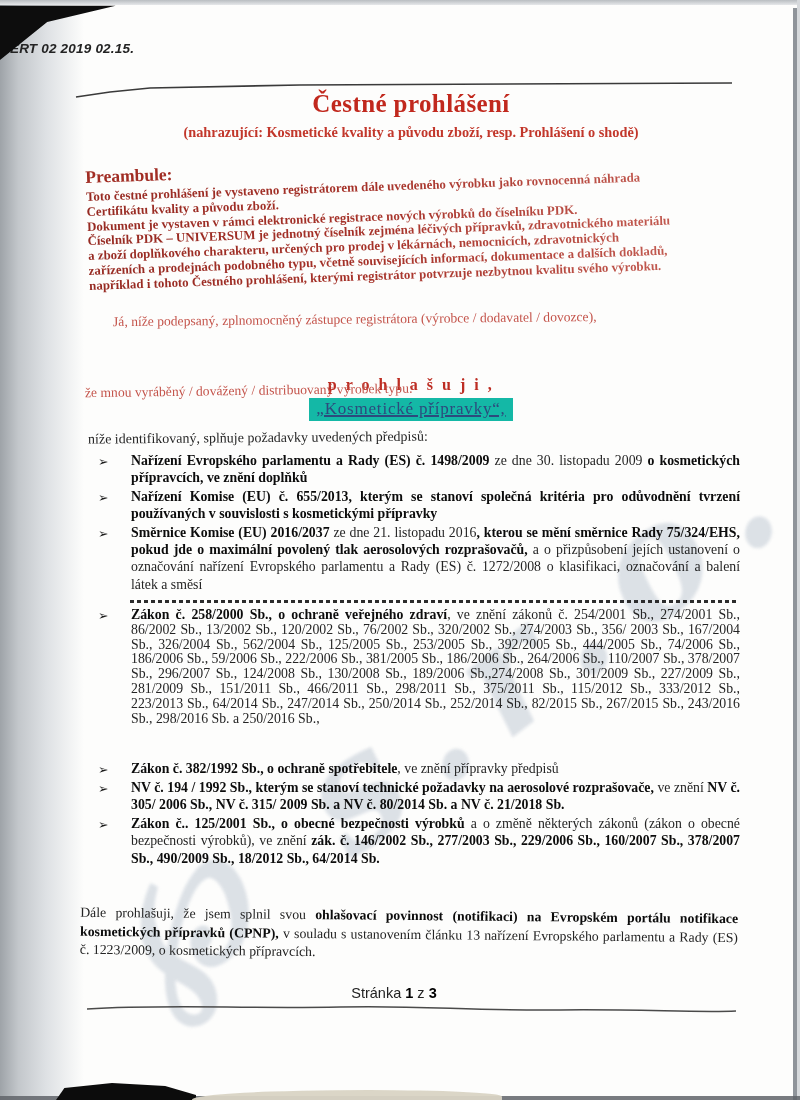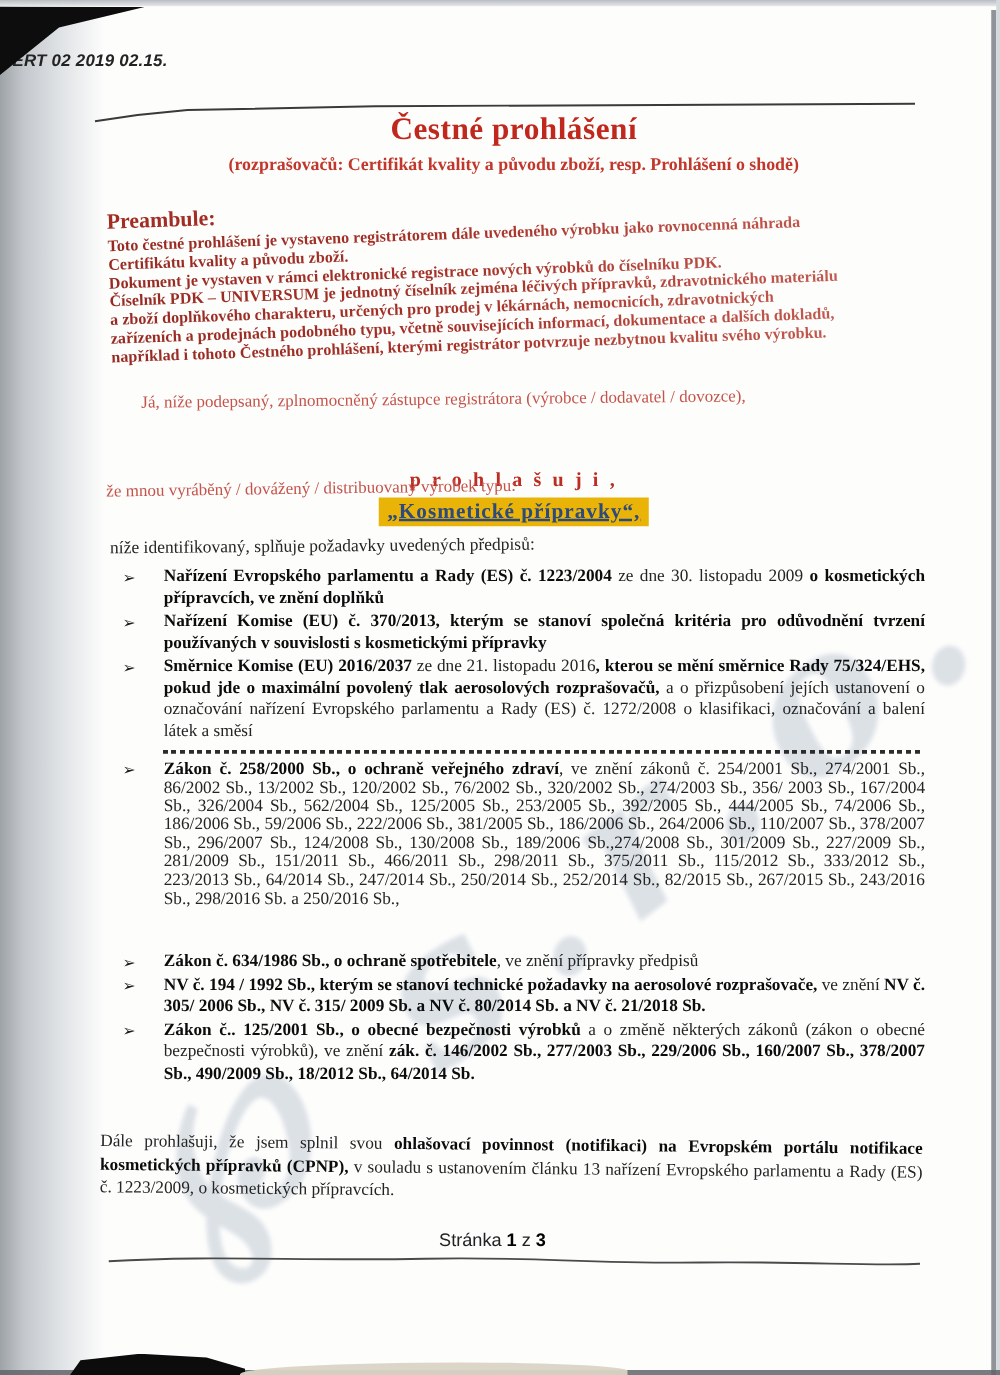--- a/index.html
+++ b/index.html
@@ -50,22 +50,22 @@
     .preamble-line{
       background:linear-gradient(90deg,#962a22 0%,#a53128 40%,#cb675d 100%);
       -webkit-background-clip:text;background-clip:text;color:transparent;}
   }
 
   .intro{top:311px;left:113px;width:600px;font-size:13.6px;color:#c4544b;transform:rotate(-.6deg);}
   .verb{top:347px;left:85px;width:652px;text-align:center;
     font-size:16px;font-weight:700;color:#bd2d23;letter-spacing:2.5px;margin-top:29px;}
   .type-intro{top:381px;left:85px;width:600px;font-size:13.6px;color:#c4544b;transform:rotate(-.8deg);}
   .product-line{top:398px;left:85px;width:652px;text-align:center;}
-  .product{display:inline-block;background:#eab308;color:#2d4a7d;
-    font-size:17px;font-weight:700;letter-spacing:.8px;padding:1px 7px 2px;
+  .product{display:inline-block;background:#14b8a6;color:#2d4a7d;
+    font-size:17px;font-weight:400;letter-spacing:.8px;padding:1px 7px 2px;
     text-decoration:underline;text-decoration-thickness:1.5px;}
   .req-intro{top:429px;left:88px;width:600px;font-size:14px;color:#262626;transform:rotate(-.5deg);}
 
   ul.reglist{list-style:none;margin:0;padding:0;}
   ul.reglist li{position:relative;padding-left:46px;text-align:justify;
     font-size:13.8px;color:#242424;}
   .list1{top:452px;left:85px;width:655px;}
   .list1 li{line-height:17.4px;margin-bottom:1px;}
   .law-main{top:608px;left:85px;width:655px;}
   .law-main li{line-height:14.8px;}
@@ -101,21 +101,21 @@
 
   <div class="watermark"><span>℘</span> <span>s.r.o.</span></div>
 
   <svg class="rule" viewBox="0 0 800 1100">
     <path d="M76,97 L110,92 L150,88 L300,85 L732,83" fill="none" stroke="#3a3a3a" stroke-width="1.6"></path>
     <path d="M87,1009 C170,1004 240,1009 340,1007 C420,1005 470,1011 560,1010 C640,1009 700,1013 736,1011" fill="none" stroke="#4a4a4a" stroke-width="1.5"></path>
   </svg>
 
   <div class="blk doc-code">CERT 02 2019 02.15.</div>
   <div class="blk title">Čestné prohlášení</div>
-  <div class="blk subtitle">(rozprašovačů: Certifikát kvality a původu zboží, resp. Prohlášení o shodě)</div>
+  <div class="blk subtitle">(nahrazující: Kosmetické kvality a původu zboží, resp. Prohlášení o shodě)</div>
 
   <div class="blk preamble">
     <div class="preamble-heading">Preambule:</div>
     <div class="preamble-line">Toto čestné prohlášení je vystaveno registrátorem dále uvedeného výrobku jako rovnocenná náhrada</div>
     <div class="preamble-line">Certifikátu kvality a původu zboží.</div>
     <div class="preamble-line">Dokument je vystaven v rámci elektronické registrace nových výrobků do číselníku PDK.</div>
     <div class="preamble-line">Číselník PDK – UNIVERSUM je jednotný číselník zejména léčivých přípravků, zdravotnického materiálu</div>
     <div class="preamble-line">a zboží doplňkového charakteru, určených pro prodej v lékárnách, nemocnicích, zdravotnických</div>
     <div class="preamble-line">zařízeních a prodejnách podobného typu, včetně souvisejících informací, dokumentace a dalších dokladů,</div>
     <div class="preamble-line">například i tohoto Čestného prohlášení, kterými registrátor potvrzuje nezbytnou kvalitu svého výrobku.</div>
@@ -123,33 +123,33 @@
 
   <div class="blk intro">Já, níže podepsaný, zplnomocněný zástupce registrátora (výrobce / dodavatel / dovozce),</div>
   <div class="blk verb">p r o h l a š u j i ,</div>
   <div class="blk type-intro">že mnou vyráběný / dovážený / distribuovaný výrobek typu:</div>
   <div class="blk product-line">
     <span class="product">„Kosmetické přípravky“,</span>
   </div>
   <div class="blk req-intro">níže identifikovaný, splňuje požadavky uvedených předpisů:</div>
 
   <ul class="blk reglist list1">
-    <li><span class="marker">➢</span><span><span class="sb">Nařízení Evropského parlamentu a Rady (ES) č. 1223/2004 </span><span>ze dne 30. listopadu 2009 </span><span class="sb">o kosmetických přípravcích, ve znění doplňků</span></span></li>
-    <li><span class="marker">➢</span><span><span class="sb">Nařízení Komise (EU) č. 370/2013, kterým se stanoví společná kritéria pro odůvodnění tvrzení používaných v souvislosti s kosmetickými přípravky</span></span></li>
+    <li><span class="marker">➢</span><span><span class="sb">Nařízení Evropského parlamentu a Rady (ES) č. 1498/2009 </span><span>ze dne 30. listopadu 2009 </span><span class="sb">o kosmetických přípravcích, ve znění doplňků</span></span></li>
+    <li><span class="marker">➢</span><span><span class="sb">Nařízení Komise (EU) č. 655/2013, kterým se stanoví společná kritéria pro odůvodnění tvrzení používaných v souvislosti s kosmetickými přípravky</span></span></li>
     <li><span class="marker">➢</span><span><span class="sb">Směrnice Komise (EU) 2016/2037 </span><span>ze dne 21. listopadu 2016</span><span class="sb">, kterou se mění směrnice Rady 75/324/EHS, pokud jde o maximální povolený tlak aerosolových rozprašovačů,</span><span> a o přizpůsobení jejích ustanovení o označování nařízení Evropského parlamentu a Rady (ES) č. 1272/2008 o klasifikaci, označování a balení látek a směsí</span></span></li>
   </ul>
 
   <div class="blk dashes"></div>
 
   <ul class="blk reglist law-main">
     <li><span class="marker">➢</span><span><span class="sb">Zákon č. 258/2000 Sb., o ochraně veřejného zdraví</span><span>, ve znění zákonů č. 254/2001 Sb., 274/2001 Sb., 86/2002 Sb., 13/2002 Sb., 120/2002 Sb., 76/2002 Sb., 320/2002 Sb., 274/2003 Sb., 356/ 2003 Sb., 167/2004 Sb., 326/2004 Sb., 562/2004 Sb., 125/2005 Sb., 253/2005 Sb., 392/2005 Sb., 444/2005 Sb., 74/2006 Sb., 186/2006 Sb., 59/2006 Sb., 222/2006 Sb., 381/2005 Sb., 186/2006 Sb., 264/2006 Sb., 110/2007 Sb., 378/2007 Sb., 296/2007 Sb., 124/2008 Sb., 130/2008 Sb., 189/2006 Sb.,274/2008 Sb., 301/2009 Sb., 227/2009 Sb., 281/2009 Sb., 151/2011 Sb., 466/2011 Sb., 298/2011 Sb., 375/2011 Sb., 115/2012 Sb., 333/2012 Sb., 223/2013 Sb., 64/2014 Sb., 247/2014 Sb., 250/2014 Sb., 252/2014 Sb., 82/2015 Sb., 267/2015 Sb., 243/2016 Sb., 298/2016 Sb. a 250/2016 Sb.,</span></span></li>
   </ul>
 
   <ul class="blk reglist list3">
-    <li><span class="marker">➢</span><span><span class="sb">Zákon č. 634/1986 Sb., o ochraně spotřebitele</span><span>, ve znění přípravky předpisů</span></span></li>
+    <li><span class="marker">➢</span><span><span class="sb">Zákon č. 382/1992 Sb., o ochraně spotřebitele</span><span>, ve znění přípravky předpisů</span></span></li>
     <li><span class="marker">➢</span><span><span class="sb">NV č. 194 / 1992 Sb., kterým se stanoví technické požadavky na aerosolové rozprašovače,</span><span> ve znění </span><span class="sb">NV č. 305/ 2006 Sb., NV č. 315/ 2009 Sb. a NV č. 80/2014 Sb. a NV č. 21/2018 Sb.</span></span></li>
     <li><span class="marker">➢</span><span><span class="sb">Zákon č.. 125/2001 Sb., o obecné bezpečnosti výrobků</span><span> a o změně některých zákonů (zákon o obecné bezpečnosti výrobků), ve znění </span><span class="sb">zák. č. 146/2002 Sb., 277/2003 Sb., 229/2006 Sb., 160/2007 Sb., 378/2007 Sb., 490/2009 Sb., 18/2012 Sb., 64/2014 Sb.</span></span></li>
   </ul>
 
   <p class="blk closing"><span>Dále prohlašuji, že jsem splnil svou </span><span class="sb">ohlašovací povinnost (notifikaci) na Evropském portálu notifikace kosmetických přípravků (CPNP),</span><span> v souladu s ustanovením článku 13 nařízení Evropského parlamentu a Rady (ES) č. 1223/2009, o kosmetických přípravcích.</span></p>
 
   <div class="blk footer"><span>Stránka </span><span class="sb">1</span><span> z </span><span class="sb">3</span></div>
 
 </div>
 

